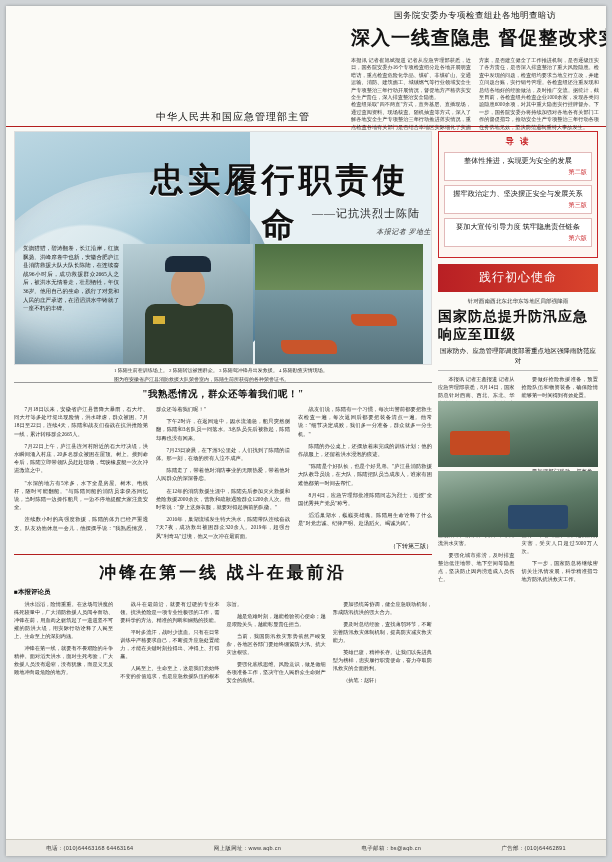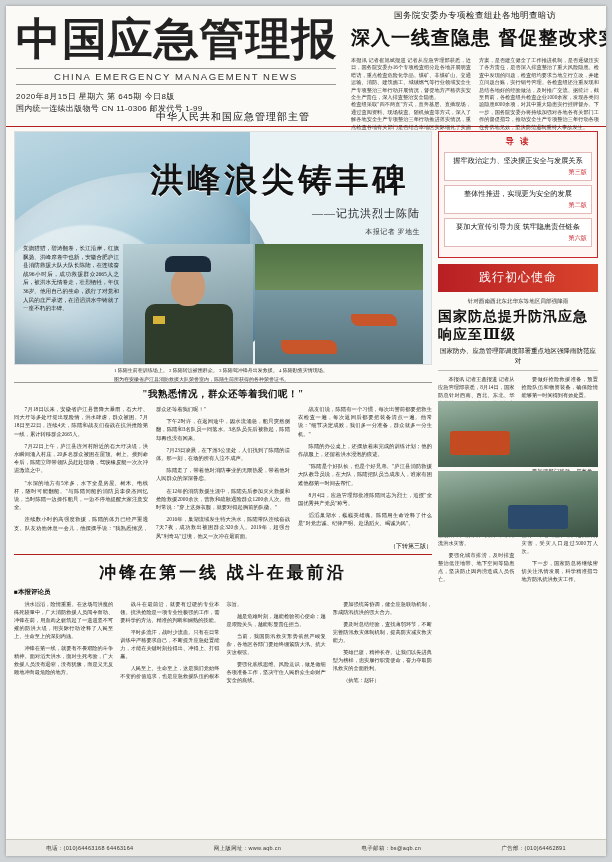--- a/index.html
+++ b/index.html
@@ -79,22 +79,22 @@
   .hero-title{
     position:absolute;left:120px;top:26px;width:290px;text-align:center;
     font-family:"DejaVu Serif",serif;font-size:33px;font-weight:700;color:#111;
     letter-spacing:4px;text-shadow:0 1px 0 #fff;
   }
   .hero-sub{
     position:absolute;left:210px;top:74px;width:195px;text-align:right;
     font-size:11px;color:#222;letter-spacing:1px;
   }
   .hero-by{
-    position:absolute;left:235px;top:95px;width:170px;text-align:right;
-    font-size:7px;color:#333;letter-spacing:.5px;
+    position:absolute;left:246px;top:95px;width:170px;text-align:right;
+    font-size:7px;color:#333;letter-spacing:.5px;font-style:italic;
   }
   .hero-lead{
     position:absolute;left:8px;top:112px;width:96px;height:108px;
     font-size:5.6px;line-height:8.6px;color:#222;text-align:justify;
   }
   .cap{
     position:absolute;font-size:5px;color:#333;line-height:7px;
   }
   .cap1{left:108px;top:231px;width:300px;}
 
@@ -172,48 +172,40 @@
   }
   .rule{height:1px;background:#b31e1e;margin:3px 0;}
   .thin{height:1px;background:#999;margin:3px 0;}
 </style>
 </head>
 <body>
 
 <div class="page">
 
   <div class="masthead">
-    <div class="mh-left">
-      <div class="mh-title">中国应急管理报</div>
-      <div class="mh-en">CHINA EMERGENCY MANAGEMENT NEWS</div>
-      <div class="mh-meta">
-        <div class="row1">2020年8月15日    星期六    第 645期    今日8版</div>
-        <div class="row2">国内统一连续出版物号 CN 11-0306   邮发代号 1-99</div>
-      </div>
-    </div>
     <div class="mh-org">中华人民共和国应急管理部主管</div>
 
     <div class="mh-right">
       <div class="mh-kicker">国务院安委办专项检查组赴各地明查暗访</div>
       <div class="mh-head">深入一线查隐患  督促整改求实效</div>
       <div class="mh-body">
         <div>本报讯 记者崔旭斌报道  记者从应急管理部获悉，近日，国务院安委办16个专项检查组分赴各地开展明查暗访，重点检查危险化学品、煤矿、非煤矿山、交通运输、消防、建筑施工、城镇燃气等行业领域安全生产专项整治三年行动开展情况，督促地方严格落实安全生产责任，深入排查整治安全隐患。</div>
         <div>检查组采取"四不两直"方式，直奔基层、直插现场，通过查阅资料、现场核查、随机抽查等方式，深入了解各地安全生产专项整治三年行动推进落实情况，重点检查各地有关部门是否结合本地区实际细化了实施方案，是否建立健全了工作推进机制，是否逐级压实了各方责任，是否深入排查整治了重大风险隐患。检查中发现的问题，检查组均要求当地立行立改，并建立问题台账，实行销号管理。各检查组还注重发现和总结各地好的经验做法，及时推广交流。据统计，截至目前，各检查组共检查企业1000余家，发现各类问题隐患6000余项，对其中重大隐患实行挂牌督办。下一步，国务院安委办将持续加强对各地各有关部门工作的督促指导，推动安全生产专项整治三年行动各项任务落地见效，坚决防范遏制重特大事故发生。</div>
       </div>
       <div class="mh-cont">（下转第二版）</div>
     </div>
   </div>
 
   <div class="content">
 
     <div class="col-left">
 
       <div class="hero">
         <div class="wave"></div>
-        <div class="hero-title">洪峰浪尖铸丰碑</div>
+        <div class="hero-title">忠实履行职责使命</div>
         <div class="hero-sub">——记抗洪烈士陈陆</div>
         <div class="hero-by">本报记者  罗地生</div>
         <div class="hero-lead">党旗猎猎，碧涛翻卷，长江沿岸，红旗飘扬。洪峰席卷中也新，安徽合肥庐江县消防救援大队大队长陈陆，在连续奋战96小时后，成功救援群众2665人之后，被洪水无情卷走，壮烈牺牲，年仅36岁。他用自己的生命，践行了对党和人民的庄严承诺，在滔滔洪水中铸就了一座不朽的丰碑。</div>
 
         <div class="officer">
           <div class="officer-bg"></div>
           <div class="of-body"></div>
           <div class="of-head"></div>
           <div class="of-cap"></div>
           <div class="of-badge"></div>
@@ -268,26 +260,26 @@
         <p>（执笔：赵轩）</p>
       </div>
     </div>
 
     <div class="col-right">
 
       <div class="guide-box">
         <div class="guide-title">导 读</div>
 
         <div class="guide-item">
+          <div class="guide-text">整体性推进，实现更为安全的发展</div>
+          <div class="guide-page">第二版</div>
+        </div>
+        <div class="guide-item">
           <div class="guide-text">握牢政治定力、坚决摆正安全与发展关系</div>
           <div class="guide-page">第三版</div>
-        </div>
-        <div class="guide-item">
-          <div class="guide-text">整体性推进，实现更为安全的发展</div>
-          <div class="guide-page">第二版</div>
         </div>
         <div class="guide-item">
           <div class="guide-text">要加大宣传引导力度 筑牢隐患责任链条</div>
           <div class="guide-page">第六版</div>
         </div>
       </div>
 
       <div class="red-band">
         <div class="l1">践行初心使命</div>
       </div>

